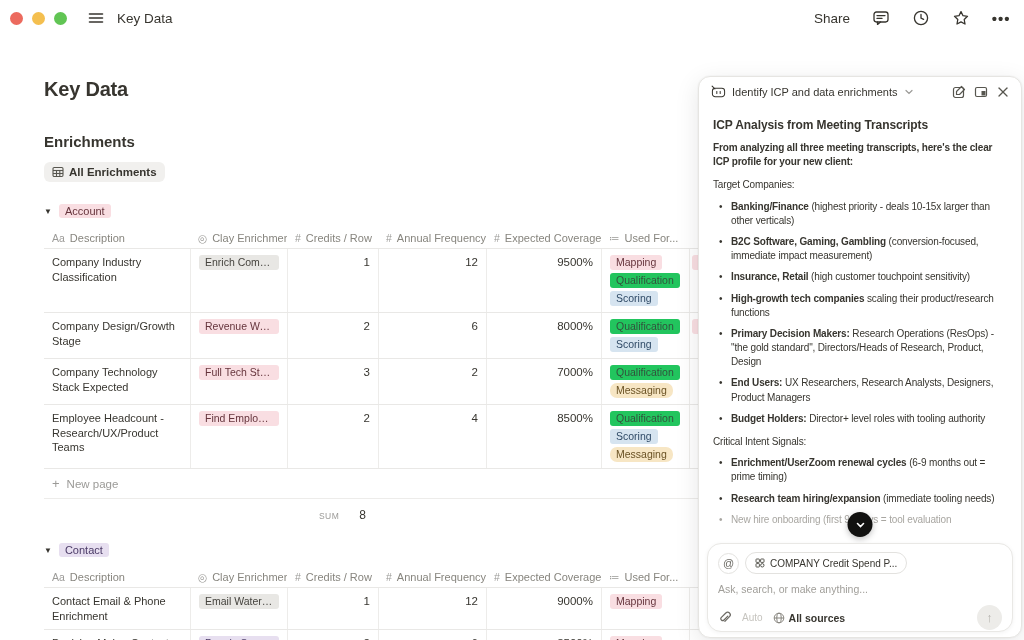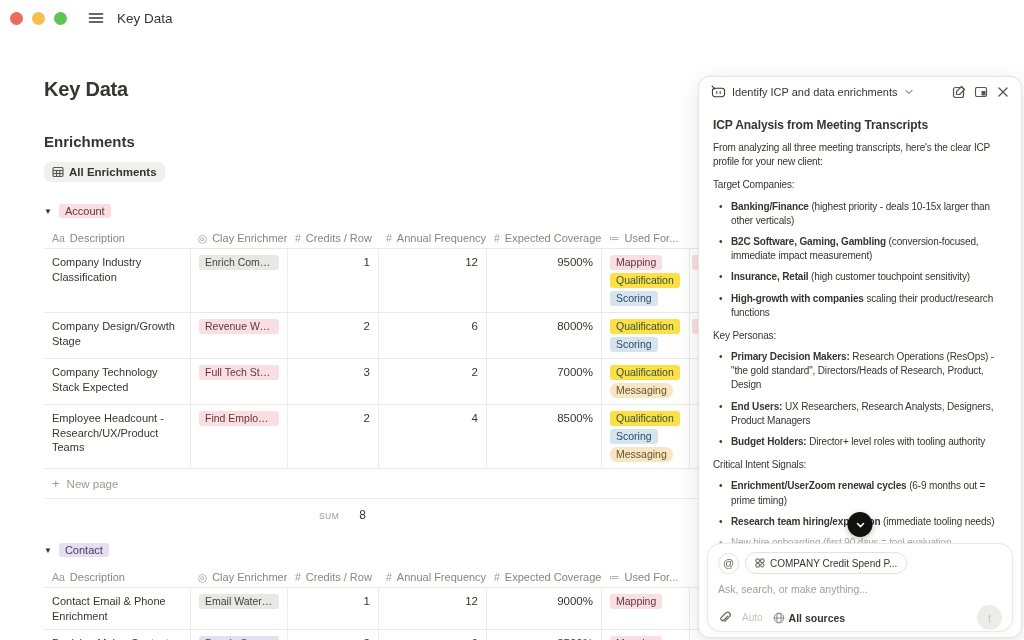--- a/index.html
+++ b/index.html
@@ -40,21 +40,21 @@
   .trow { border-bottom:1px solid #E9E8E6; }
   .cell { padding:6px 8px; font-size:11px; line-height:1.32; border-left:1px solid #EDECEA; overflow:hidden; }
   .cell:first-child, .hcell:first-child { border-left:none; }
   .cell.num { text-align:right; font-size:11.5px; }
   .cell.tags { display:flex; flex-direction:column; align-items:flex-start; gap:3px; }
   .cell.edge { border-left:1px solid #EDECEA; padding:6px 0 6px 2px; }
   .chip { display:inline-block; font-size:10.5px; line-height:15px; padding:0 6px; border-radius:3px; white-space:nowrap; max-width:100%; overflow:hidden; text-overflow:ellipsis; }
   .chip.sliver { width:12px; height:15px; padding:0; }
   [data-color="gray"]   { background:#E8E7E4; color:#45433E; }
   [data-color="pink"]   { background:#F9DEE2; color:#65343C; }
-  [data-color="green"]  { background:#fde047; color:#32523C; }
+  [data-color="green"]  { background:#22c55e; color:#32523C; }
   [data-color="blue"]   { background:#D6E4F0; color:#2F4A66; }
   [data-color="yellow"] { background:#F7E6C4; color:#6A5224;border-radius:7px; }
   [data-color="purple"] { background:#E7DFF0; color:#4A3A66; }
 
   .newpage { width:740px; display:flex; align-items:center; gap:7px; padding:7px 8px; font-size:11.5px; color:#9B9A97; border-bottom:1px solid #EDECEA; cursor:pointer; }
   .newpage .plus { font-size:13px; }
   .sumrow { width:740px; padding:6px 0; }
   .sumcell { grid-column:3; text-align:right; padding-right:12px; cursor:pointer; }
   .sum-label { font-size:8.5px; color:#9B9A97; letter-spacing:.5px; margin-right:20px; }
   .sum-value { font-size:12px; color:#37352F; }
@@ -64,21 +64,21 @@
   .panel-header { height:30px; display:flex; align-items:center; gap:6px; padding:0 10px 0 12px; }
   .ai-face { width:15px; height:15px; color:#37352F; flex:none; }
   .panel-title { font-size:11px; color:#37352F; white-space:nowrap; overflow:hidden; cursor:pointer; }
   .panel-title-chevron { width:10px; height:10px; color:#9B9A97; cursor:pointer; }
   .panel-header .spacer { flex:1; }
   .ph-icon { width:16px; height:16px; color:#57564F; display:flex; align-items:center; justify-content:center; cursor:pointer; }
   .ph-icon svg { width:14px; height:14px; }
 
   .panel-body { padding:10px 14px 0 14px; height:438px; overflow:hidden; font-size:10px; letter-spacing:-.15px; line-height:1.42; color:#37352F; }
   .panel-body h3 { font-size:12px; font-weight:bold; margin-bottom:7px; letter-spacing:-.1px; }
-  .panel-body p.intro { margin-bottom:9px; }
+  .panel-body p.intro { margin-bottom:9px;font-weight:bold; }
   .p-sec-title { font-weight:normal; margin:9px 0 3px; }
   .panel-body ul { list-style:none; padding-left:6px; }
   .panel-body li { position:relative; padding-left:12px; margin:7px 0; }
   .panel-body li::before { content:"•"; position:absolute; left:0; top:0; font-size:10px; }
   .panel-body li b { font-weight:bold; }
   .panel-body li.faded { color:#A8A6A1; }
   .panel-body li.faded::before { color:#A8A6A1; }
 
   .scroll-btn { position:absolute; left:50%; transform:translateX(-50%); bottom:100px; width:25px; height:25px; border-radius:50%; background:#111110; color:#fff; display:flex; align-items:center; justify-content:center; cursor:pointer; box-shadow:0 2px 6px rgba(0,0,0,.25); }
   .scroll-btn svg { width:12px; height:12px; }
@@ -107,20 +107,43 @@
     <span class="light green"></span>
   </div>
   <span class="hamburger">
     <svg viewBox="0 0 18 18" fill="none" stroke="currentColor" stroke-width="1.6" stroke-linecap="round">
         <line x1="2.5" y1="5" x2="15.5" y2="5"></line>
         <line x1="2.5" y1="9" x2="15.5" y2="9"></line>
         <line x1="2.5" y1="13" x2="15.5" y2="13"></line>
       </svg>
   </span>
   <span class="doc-title">Key Data</span>
+  <div class="topbar-right">
+    <span class="share">Share</span>
+    <span class="tb-icon">
+      <svg viewBox="0 0 18 18" fill="none" stroke="currentColor" stroke-width="1.3" stroke-linecap="round" stroke-linejoin="round">
+          <rect x="2" y="3" width="14" height="10" rx="2.4"></rect>
+          <line x1="5" y1="6.6" x2="13" y2="6.6"></line>
+          <line x1="5" y1="9.4" x2="10" y2="9.4"></line>
+          <path d="M5.5 13v2.4L8.5 13"></path>
+        </svg>
+    </span>
+    <span class="tb-icon">
+      <svg viewBox="0 0 18 18" fill="none" stroke="currentColor" stroke-width="1.3" stroke-linecap="round">
+          <circle cx="9" cy="9" r="6.6"></circle>
+          <polyline points="9,5.4 9,9 11.6,10.4"></polyline>
+        </svg>
+    </span>
+    <span class="tb-icon">
+      <svg viewBox="0 0 18 18" fill="none" stroke="currentColor" stroke-width="1.3" stroke-linejoin="round">
+          <path d="M9 2.6l2 4.1 4.5.6-3.3 3.2.8 4.5L9 12.9 5 15l.8-4.5L2.5 7.3 7 6.7z"></path>
+        </svg>
+    </span>
+    <span class="tb-icon ellipsis">•••</span>
+  </div>
 </header>
 
 <main class="page">
   <h1 class="page-title">Key Data</h1>
   <h2 class="section-title">Enrichments</h2>
 
   <div class="view-tabs">
     <div class="view-tab">
       <svg viewBox="0 0 12 12" fill="none" stroke="currentColor" stroke-width="1.1">
           <rect x="1" y="1.5" width="10" height="9" rx="1.2"></rect>
@@ -324,23 +347,22 @@
 
   <div class="panel-body">
     <h3>ICP Analysis from Meeting Transcripts</h3>
     <p class="intro">From analyzing all three meeting transcripts, here's the clear ICP profile for your new client:</p>
     <div id="panel-sections">
         <div class="p-sec-title">Target Companies:</div>
         <ul>
           <li><b>Banking/Finance</b><span> (highest priority - deals 10-15x larger than other verticals)</span></li>
           <li><b>B2C Software, Gaming, Gambling</b><span> (conversion-focused, immediate impact measurement)</span></li>
           <li><b>Insurance, Retail</b><span> (high customer touchpoint sensitivity)</span></li>
-          <li><b>High-growth with companies</b><span> scaling their product/research functions</span></li>
+          <li><b>High-growth tech companies</b><span> scaling their product/research functions</span></li>
         </ul>
-        <div class="p-sec-title">Key Personas:</div>
         <ul>
           <li><b>Primary Decision Makers:</b><span> Research Operations (ResOps) - "the gold standard", Directors/Heads of Research, Product, Design</span></li>
           <li><b>End Users:</b><span> UX Researchers, Research Analysts, Designers, Product Managers</span></li>
           <li><b>Budget Holders:</b><span> Director+ level roles with tooling authority</span></li>
         </ul>
         <div class="p-sec-title">Critical Intent Signals:</div>
         <ul>
           <li><b>Enrichment/UserZoom renewal cycles</b><span> (6-9 months out = prime timing)</span></li>
           <li><b>Research team hiring/expansion</b><span> (immediate tooling needs)</span></li>
           <li class="faded"><span>New hire onboarding (first 90 days = tool evaluation</span></li>

